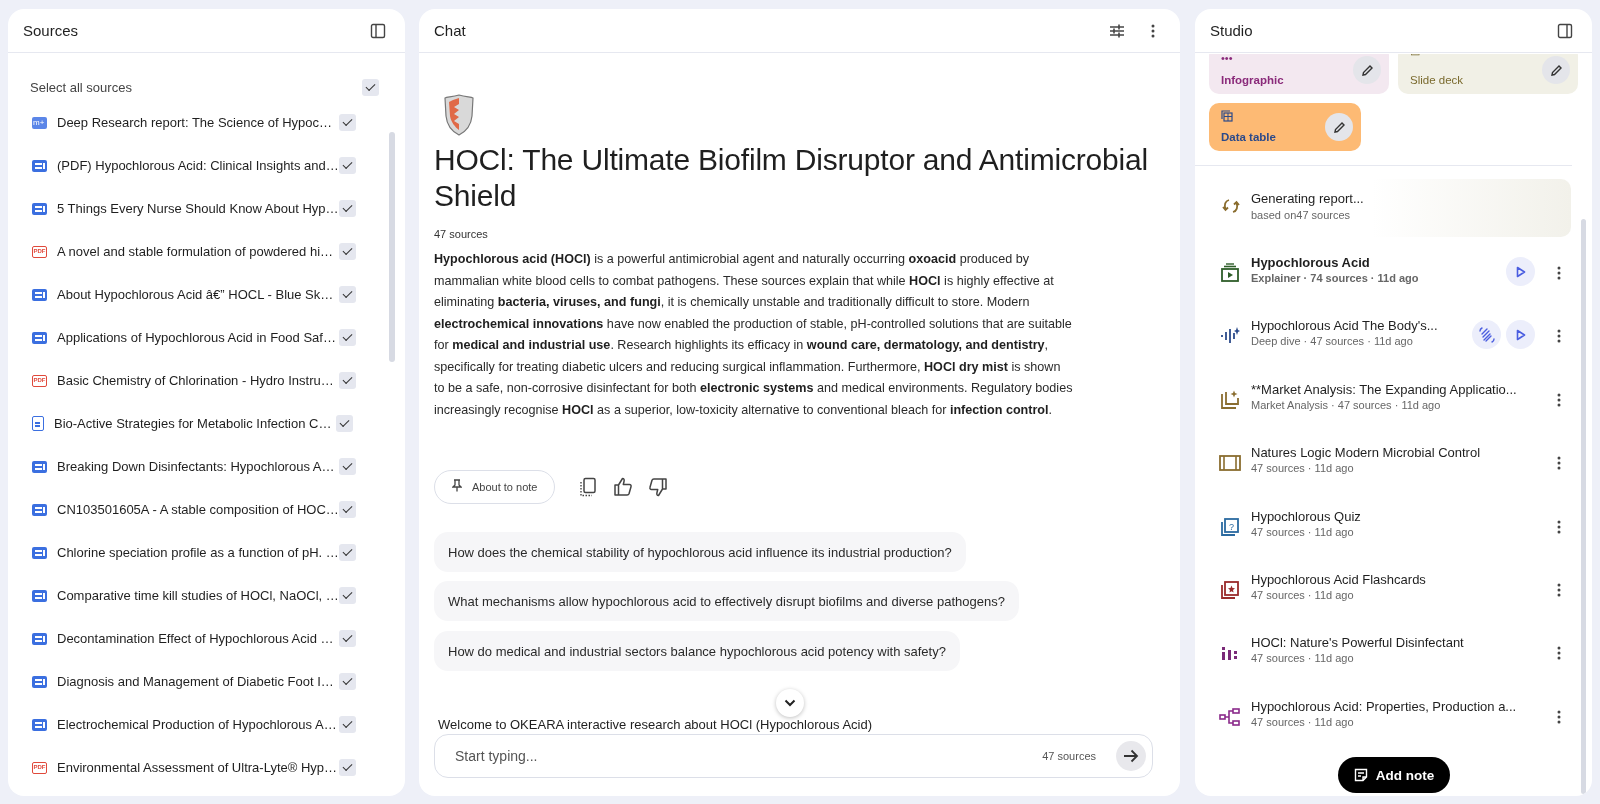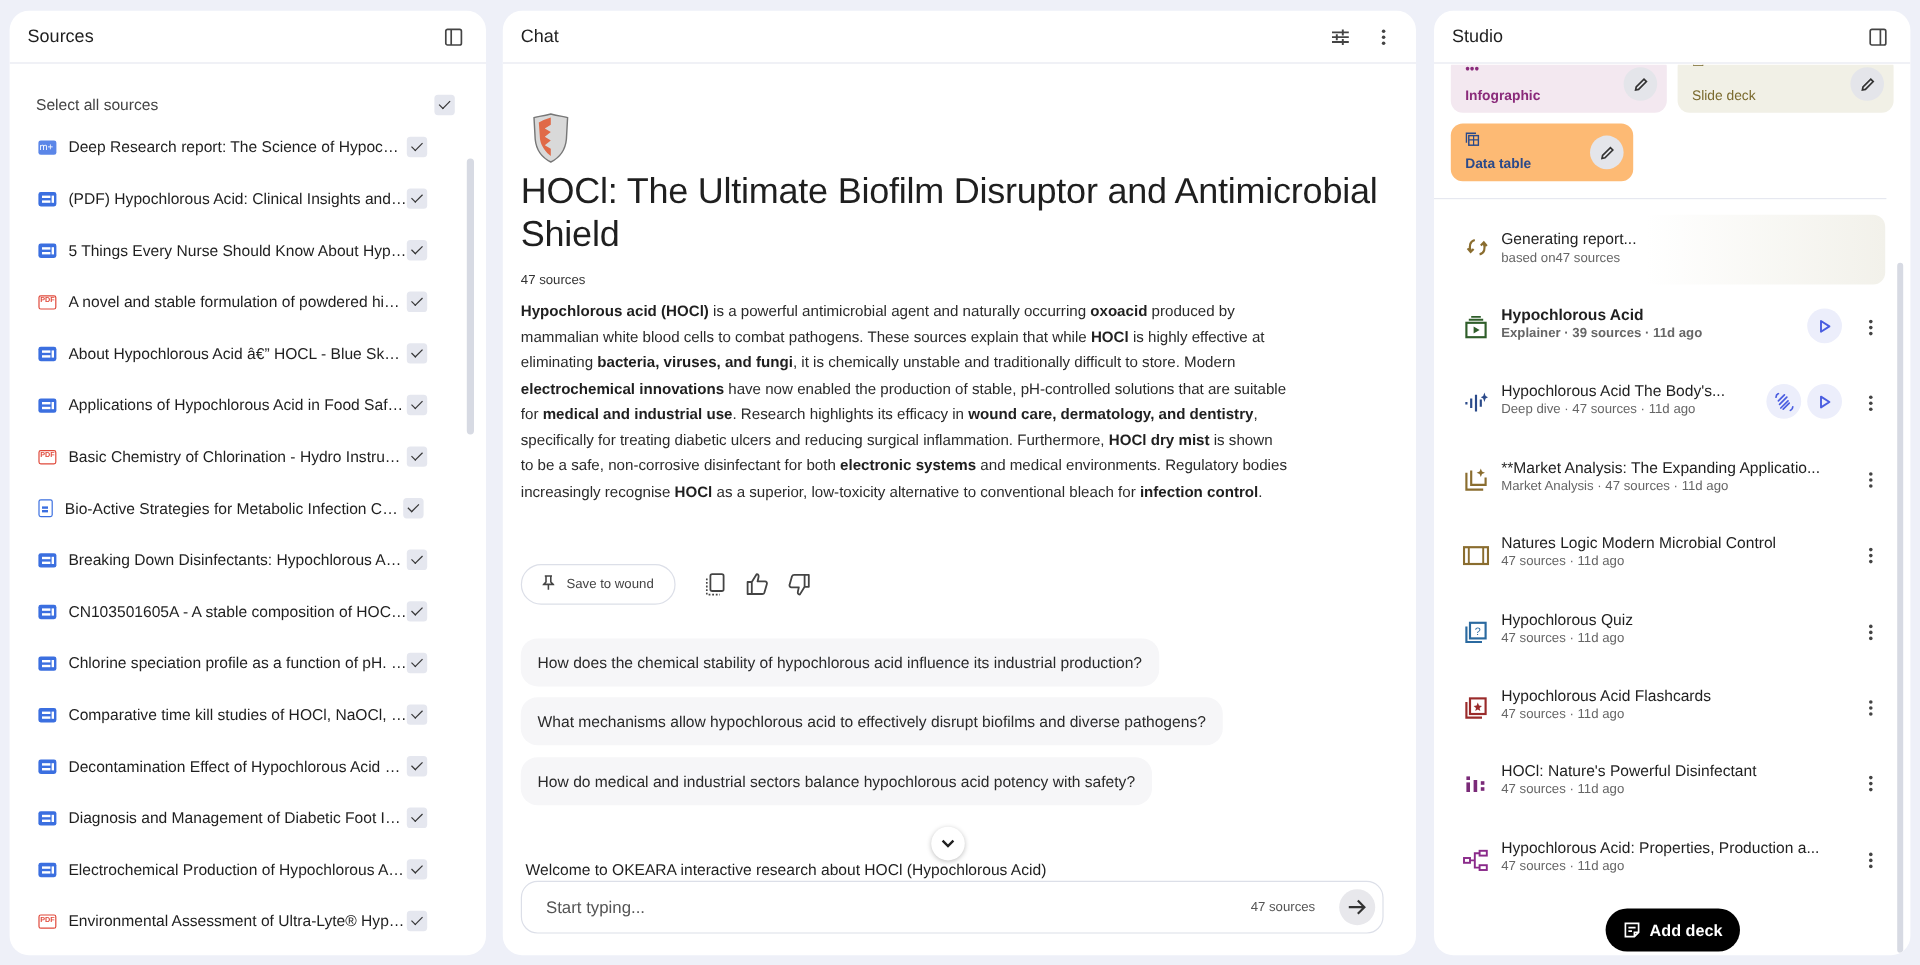--- a/index.html
+++ b/index.html
@@ -207,21 +207,21 @@
     <h1 class="title">HOCl: The Ultimate Biofilm Disruptor and Antimicrobial Shield</h1>
     <div class="src-count">47 sources</div>
     <p class="summary" id="summary"><b>Hypochlorous acid (HOCl)</b><span> is a powerful antimicrobial agent and naturally occurring </span><b>oxoacid</b><span> produced by mammalian white blood cells to combat pathogens. These sources explain that while </span><b>HOCl</b><span> is highly effective at eliminating </span><b>bacteria, viruses, and fungi</b><span>, it is chemically unstable and traditionally difficult to store. Modern </span><b>electrochemical innovations</b><span> have now enabled the production of stable, pH-controlled solutions that are suitable for </span><b>medical and industrial use</b><span>. Research highlights its efficacy in </span><b>wound care, dermatology, and dentistry</b><span>, specifically for treating diabetic ulcers and reducing surgical inflammation. Furthermore, </span><b>HOCl dry mist</b><span> is shown to be a safe, non-corrosive disinfectant for both </span><b>electronic systems</b><span> and medical environments. Regulatory bodies increasingly recognise </span><b>HOCl</b><span> as a superior, low-toxicity alternative to conventional bleach for </span><b>infection control</b><span>.</span></p>
     <div class="actions">
       <div class="save-note">
         <span class="pin">
           <svg width="10" height="13" viewBox="0 0 10 13">
               <path d="M2 1 H8 M3 1 V6 L1 8 H9 L7 6 V1 M5 8 V12.5" fill="none" stroke="#444" stroke-width="1.3"></path>
             </svg>
         </span>
-        <span>Save to wound</span>
+        <span>About to note</span>
       </div>
       <span class="act-icon">
         <svg width="18" height="20" viewBox="0 0 18 20">
             <rect x="5" y="1.5" width="11" height="14" rx="1.5" fill="none" stroke="#444" stroke-width="1.5"></rect>
             <path d="M2 5 V18.5 H13" fill="none" stroke="#444" stroke-width="1.4" stroke-dasharray="1.5 1.5"></path>
           </svg>
       </span>
       <span class="act-icon">
         <svg width="20" height="20" viewBox="0 0 20 20">
             <path d="M2 8 H5.5 V18 H2 Z M5.5 8 L9.5 1.5 C11 1.5 11.5 2.5 11 4.5 L10.3 7.5 H16.5 C17.7 7.5 18.4 8.6 18 9.8 L16 16.8 C15.7 17.6 15 18 14.2 18 H5.5" fill="none" stroke="#444" stroke-width="1.5" stroke-linejoin="round"></path>
@@ -314,21 +314,21 @@
         <div class="art" style="top: 197px; font-weight: bold;">
           <span class="aicon">
             <svg width="20" height="20" viewBox="0 0 20 20">
               <rect x="2" y="6" width="16" height="12" fill="none" stroke="#2f5e2a" stroke-width="1.8"></rect>
               <line x1="4" y1="3.5" x2="16" y2="3.5" stroke="#2f5e2a" stroke-width="1.6"></line>
               <line x1="6" y1="1" x2="14" y2="1" stroke="#2f5e2a" stroke-width="1.4"></line>
               <path d="M8 9 L13 12 L8 15 Z" fill="#2f5e2a"></path>
             </svg>
           </span>
           <span class="atitle">Hypochlorous Acid</span>
-          <span class="asub">Explainer · 39 sources · 11d ago</span>
+          <span class="asub">Explainer · 74 sources · 11d ago</span>
           <span class="circle-btn" style="right:36px;">
             <svg width="10" height="12" viewBox="0 0 10 12">
               <path d="M1.5 1.5 L8.5 6 L1.5 10.5 Z" fill="none" stroke="#4a5de0" stroke-width="1.6" stroke-linejoin="round"></path>
             </svg>
           </span>
           <span class="more">
             <svg width="4" height="14" viewBox="0 0 4 14">
               <circle cx="2" cy="2" r="1.5" fill="#444"></circle>
               <circle cx="2" cy="7" r="1.5" fill="#444"></circle>
               <circle cx="2" cy="12" r="1.5" fill="#444"></circle>
@@ -483,17 +483,17 @@
               <circle cx="2" cy="7" r="1.5" fill="#444"></circle>
               <circle cx="2" cy="12" r="1.5" fill="#444"></circle>
             </svg>
           </span>
         </div>
       </div>
     <div class="add-note">
       <svg width="14" height="14" viewBox="0 0 14 14">
           <path d="M1.5 1.5 H12.5 V9 L9 12.5 H1.5 Z M4 5 H10 M4 8 H7 M9 12.5 V9 H12.5" fill="none" stroke="#fff" stroke-width="1.4"></path>
         </svg>
-      <span>Add deck</span>
+      <span>Add note</span>
     </div>
   </div>
   <div class="vscroll" style="left:386px; top:210px; height:575px; width:5px;"></div>
 </div>
 
 </body></html>

